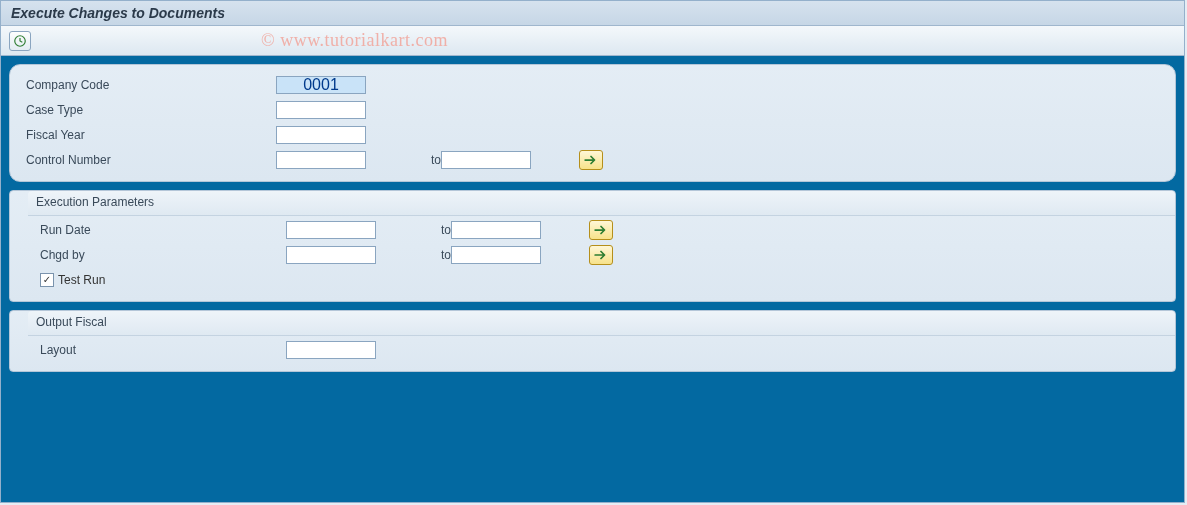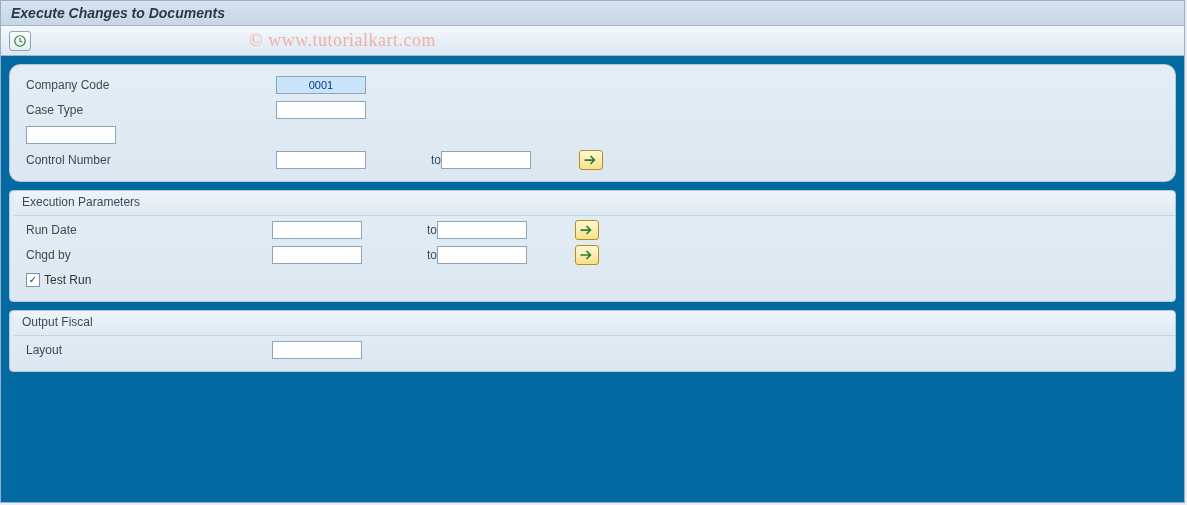--- a/index.html
+++ b/index.html
@@ -41,21 +41,21 @@
     border-radius: 3px;
     background: linear-gradient(#fdfefe,#e4ecf3);
     display: flex;
     align-items: center;
     justify-content: center;
     cursor: pointer;
   }
   .exec-btn svg { width: 14px; height: 14px; }
   .watermark {
     position: absolute;
-    left: 248px;
+    left: 260px;
     top: 4px;
     font-size: 18px;
     color: rgba(241,169,160,0.9);
     font-family: Georgia, serif;
     letter-spacing: 0.5px;
     pointer-events: none;
   }
   .body {
     padding: 8px;
   }
@@ -64,21 +64,21 @@
     border-radius: 11px;
     background: linear-gradient(#e4edf5,#dce7f1);
     padding: 6px 8px 10px 8px;
     margin-bottom: 8px;
   }
   .group {
     border: 1px solid #b4c6d8;
     border-radius: 4px;
     background: linear-gradient(#e4edf5,#dce7f1);
     margin-bottom: 8px;
-    padding: 0 0 10px 4px;
+    padding: 0 0 10px 18px;
   }
   .group-title {
     font-size: 12px;
     color: #3a4a5a;
     padding: 4px 8px 6px 8px;
     background: linear-gradient(#eef4f9,#dfe9f2);
     border-bottom: 1px solid #c4d3e1;
     border-radius: 4px 4px 0 0;
   }
   .row {
@@ -92,21 +92,21 @@
     width: 250px;
     color: #3a4a5a;
   }
   .group .lbl { padding-left: 4px; }
   .fld {
     width: 90px;
     height: 18px;
     border: 1px solid #8aa5c0;
     background: #fff;
     padding: 1px 3px;
-    font-size: 11px;
+    font-size: 16px;
   }
   .fld-hl {
     background: #c9e3f8;
     color: #003a8c;
     text-align: center;
     font-weight: normal;
   }
   .to {
     width: 45px;
     text-align: right;
@@ -189,20 +189,21 @@
         <div class="lbl">Company Code</div>
         <input class="fld fld-hl" value="0001" style="">
       </div>
 
       <div class="row">
         <div class="lbl">Case Type</div>
         <input class="fld f4mark" value="" style="">
       </div>
 
       <div class="row">
+        <div class="lbl">Fiscal Year</div>
         <input class="fld f4mark" value="" style="">
       </div>
 
       <div class="row">
         <div class="lbl">Control Number</div>
         <input class="fld" value="" style="">
         <div class="to">to</div>
         <input class="fld fld2" value="" style="">
         <div class="multi-btn">
           <svg viewBox="0 0 24 20">

